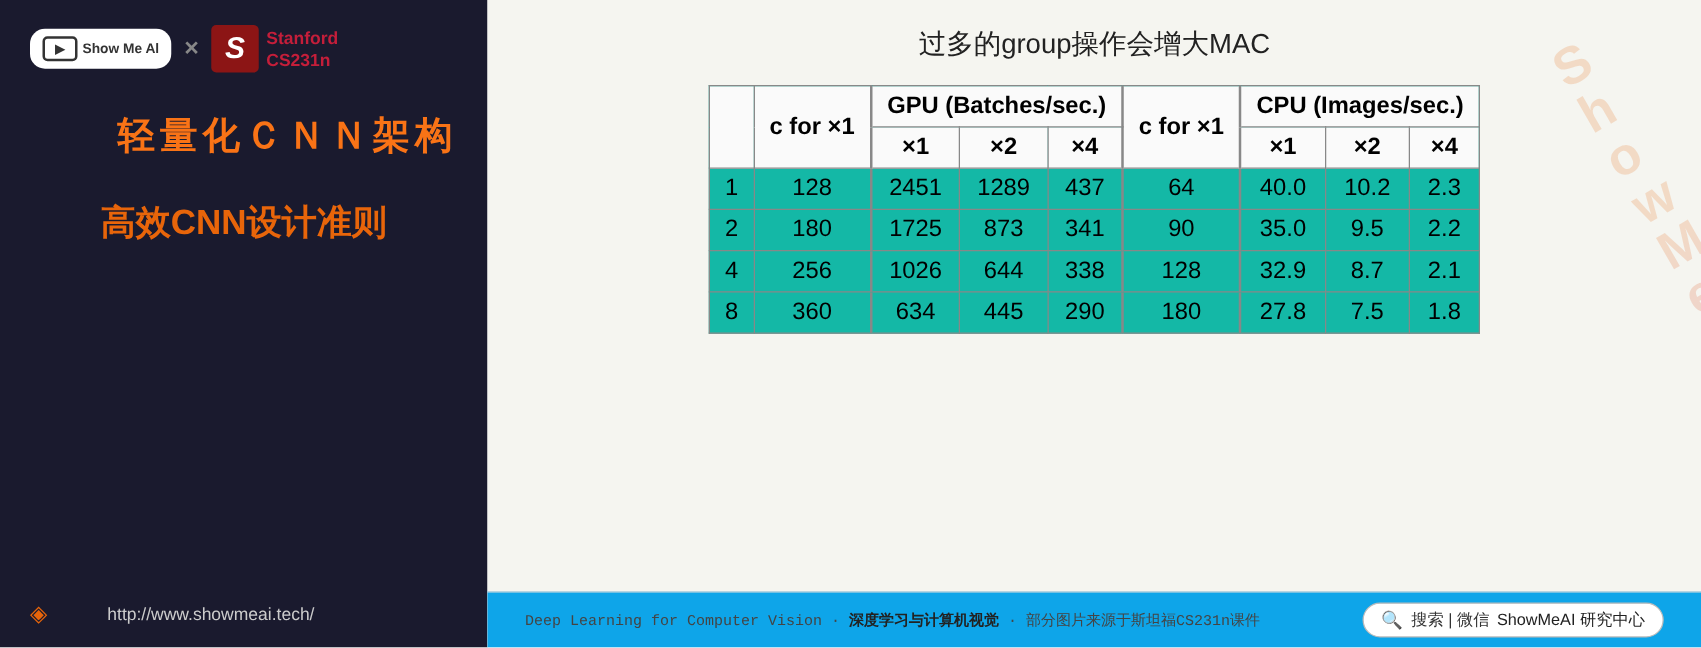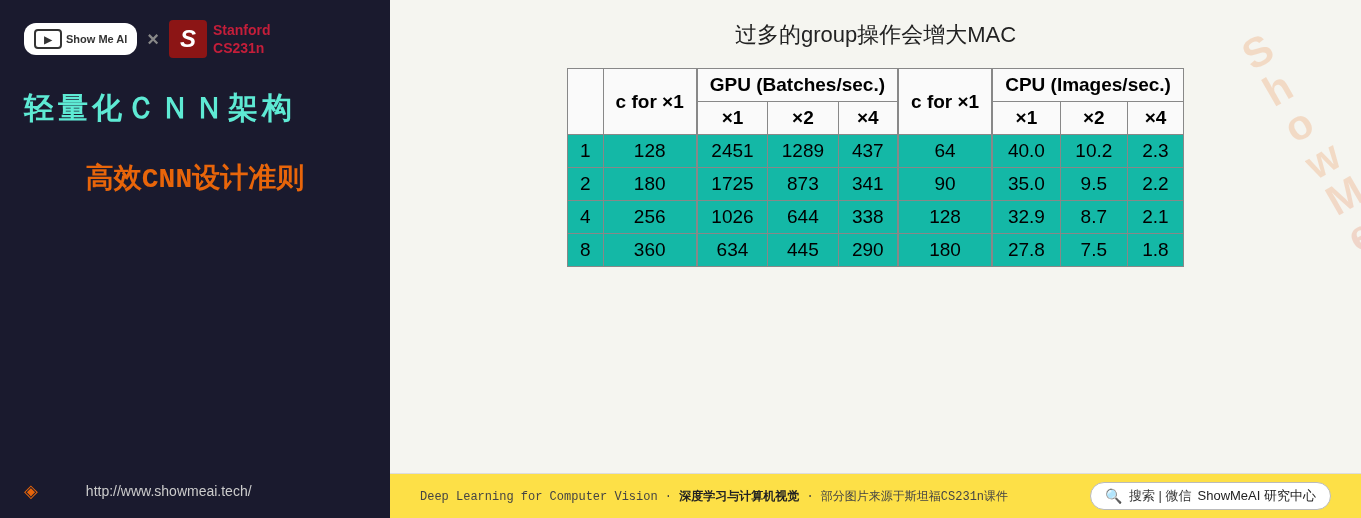--- a/index.html
+++ b/index.html
@@ -83,36 +83,35 @@
     }
 
     .stanford-text {
       color: #c41e3a;
       font-weight: bold;
       font-size: 14px;
       line-height: 1.3;
     }
 
     .main-title {
-      color: #5eead4;
+      color: #f97316;
       font-size: 30px;
       font-weight: bold;
       letter-spacing: 4px;
-      text-align: left;
+      text-align: right;
       align-self: flex-start;
       margin-top: 10px;
     }
 
     .sub-title {
       color: #e8650a;
       font-size: 28px;
       font-weight: bold;
       text-align: center;
       align-self: flex-start;
-      font-family: Liberation Mono, monospace;
     }
 
     .website-row {
       display: flex;
       align-items: center;
       gap: 8px;
       align-self: flex-start;
     }
 
     .website-icon {
@@ -199,21 +198,21 @@
     .header-cpu {
       border-bottom: 1.5px solid #888;
     }
 
     .col-separator {
       border-left: 2px solid #888 !important;
     }
 
     
     .bottom-bar {
-      background: #fde047;
+      background: #0ea5e9;
       border-top: 1px solid #ddd;
       padding: 8px 30px;
       display: flex;
       align-items: center;
       justify-content: space-between;
       min-height: 44px;
     }
 
     .bottom-caption {
       font-size: 12px;

